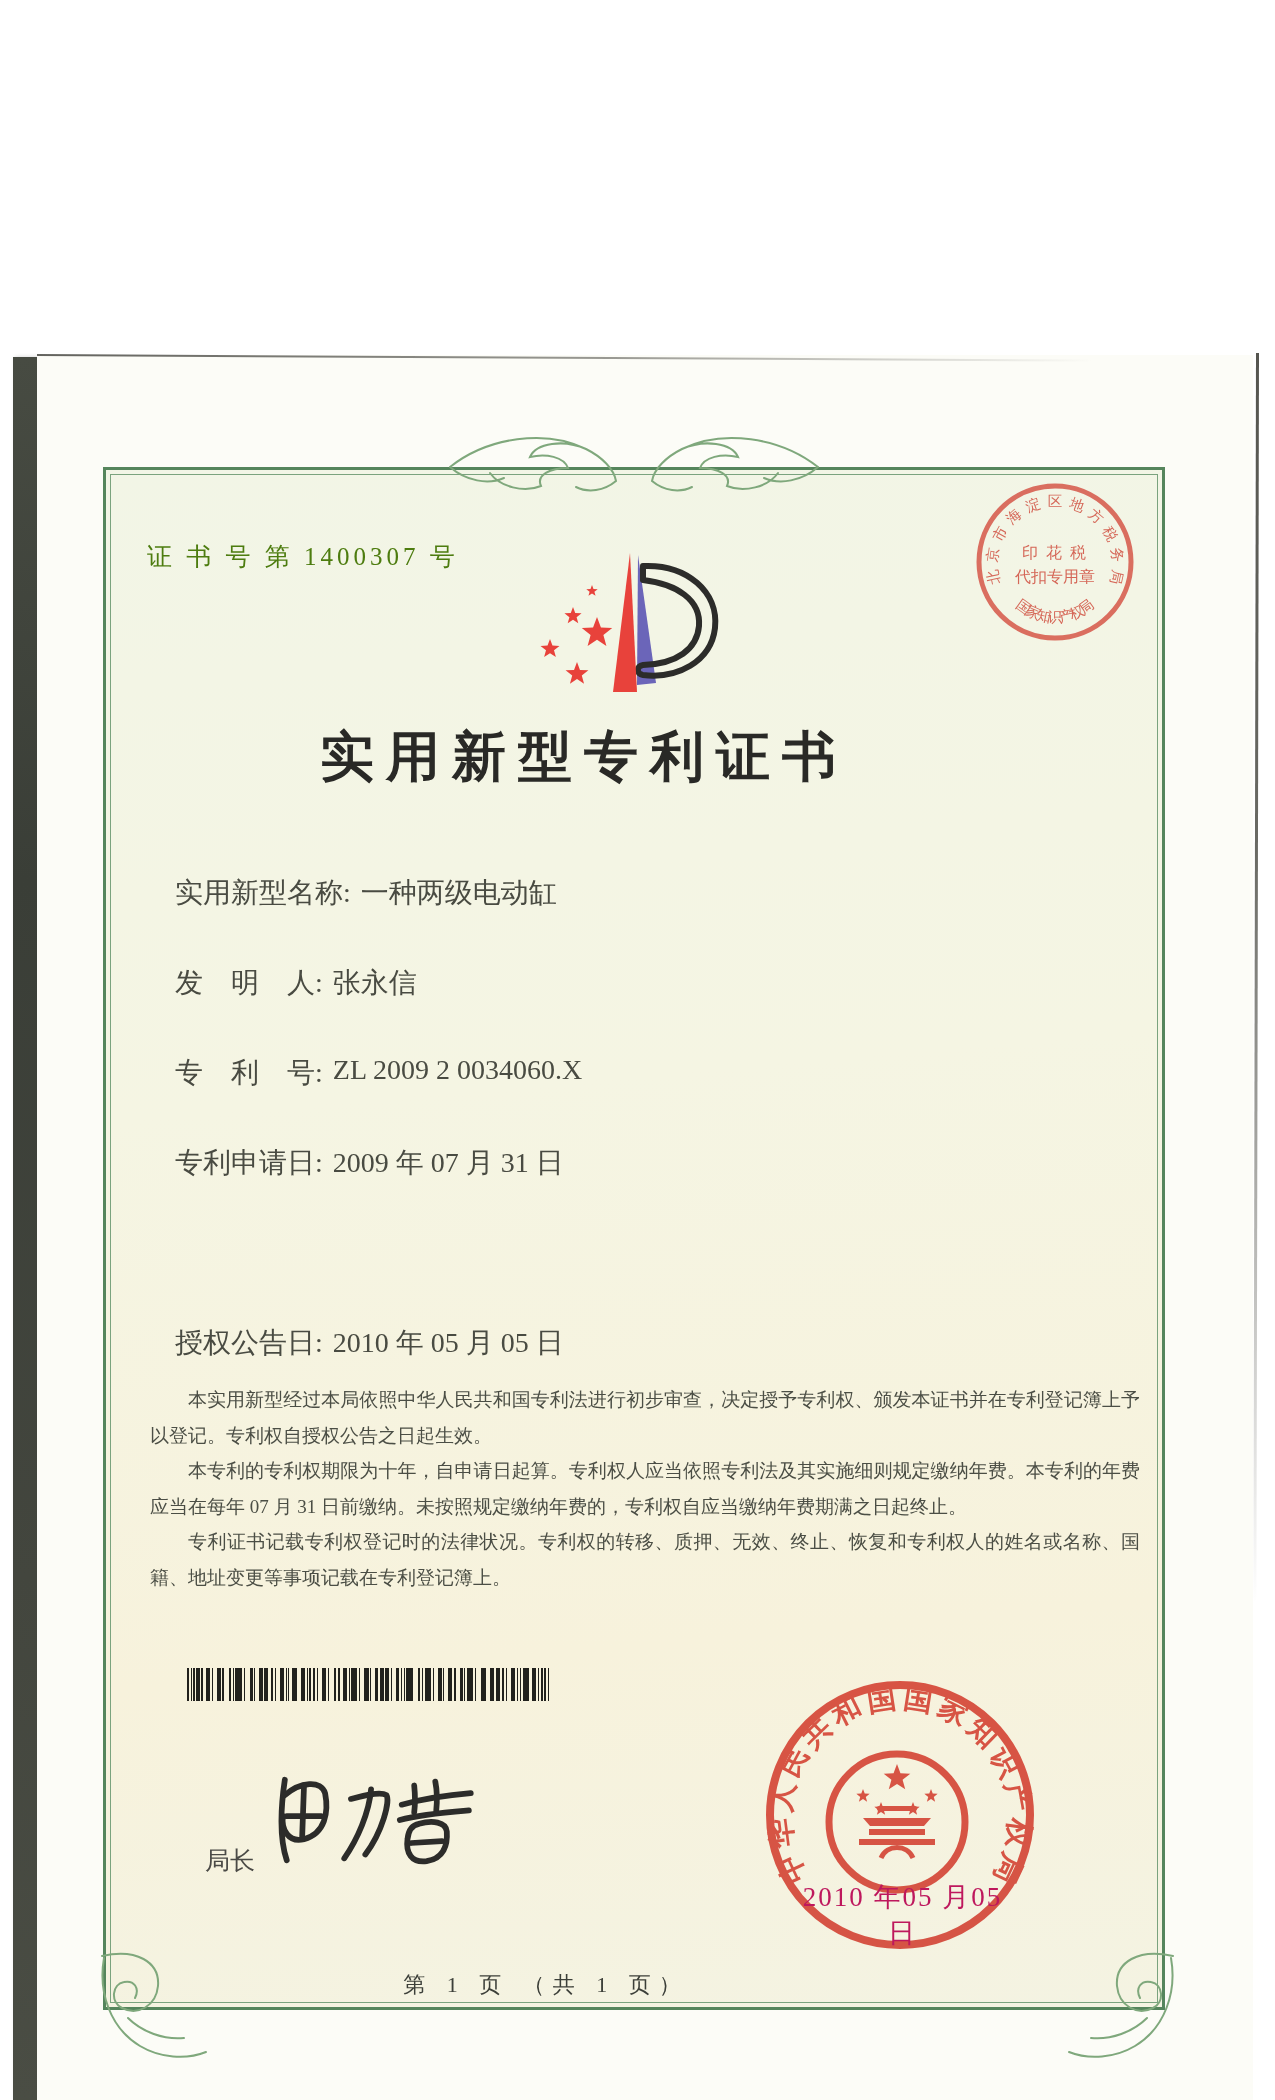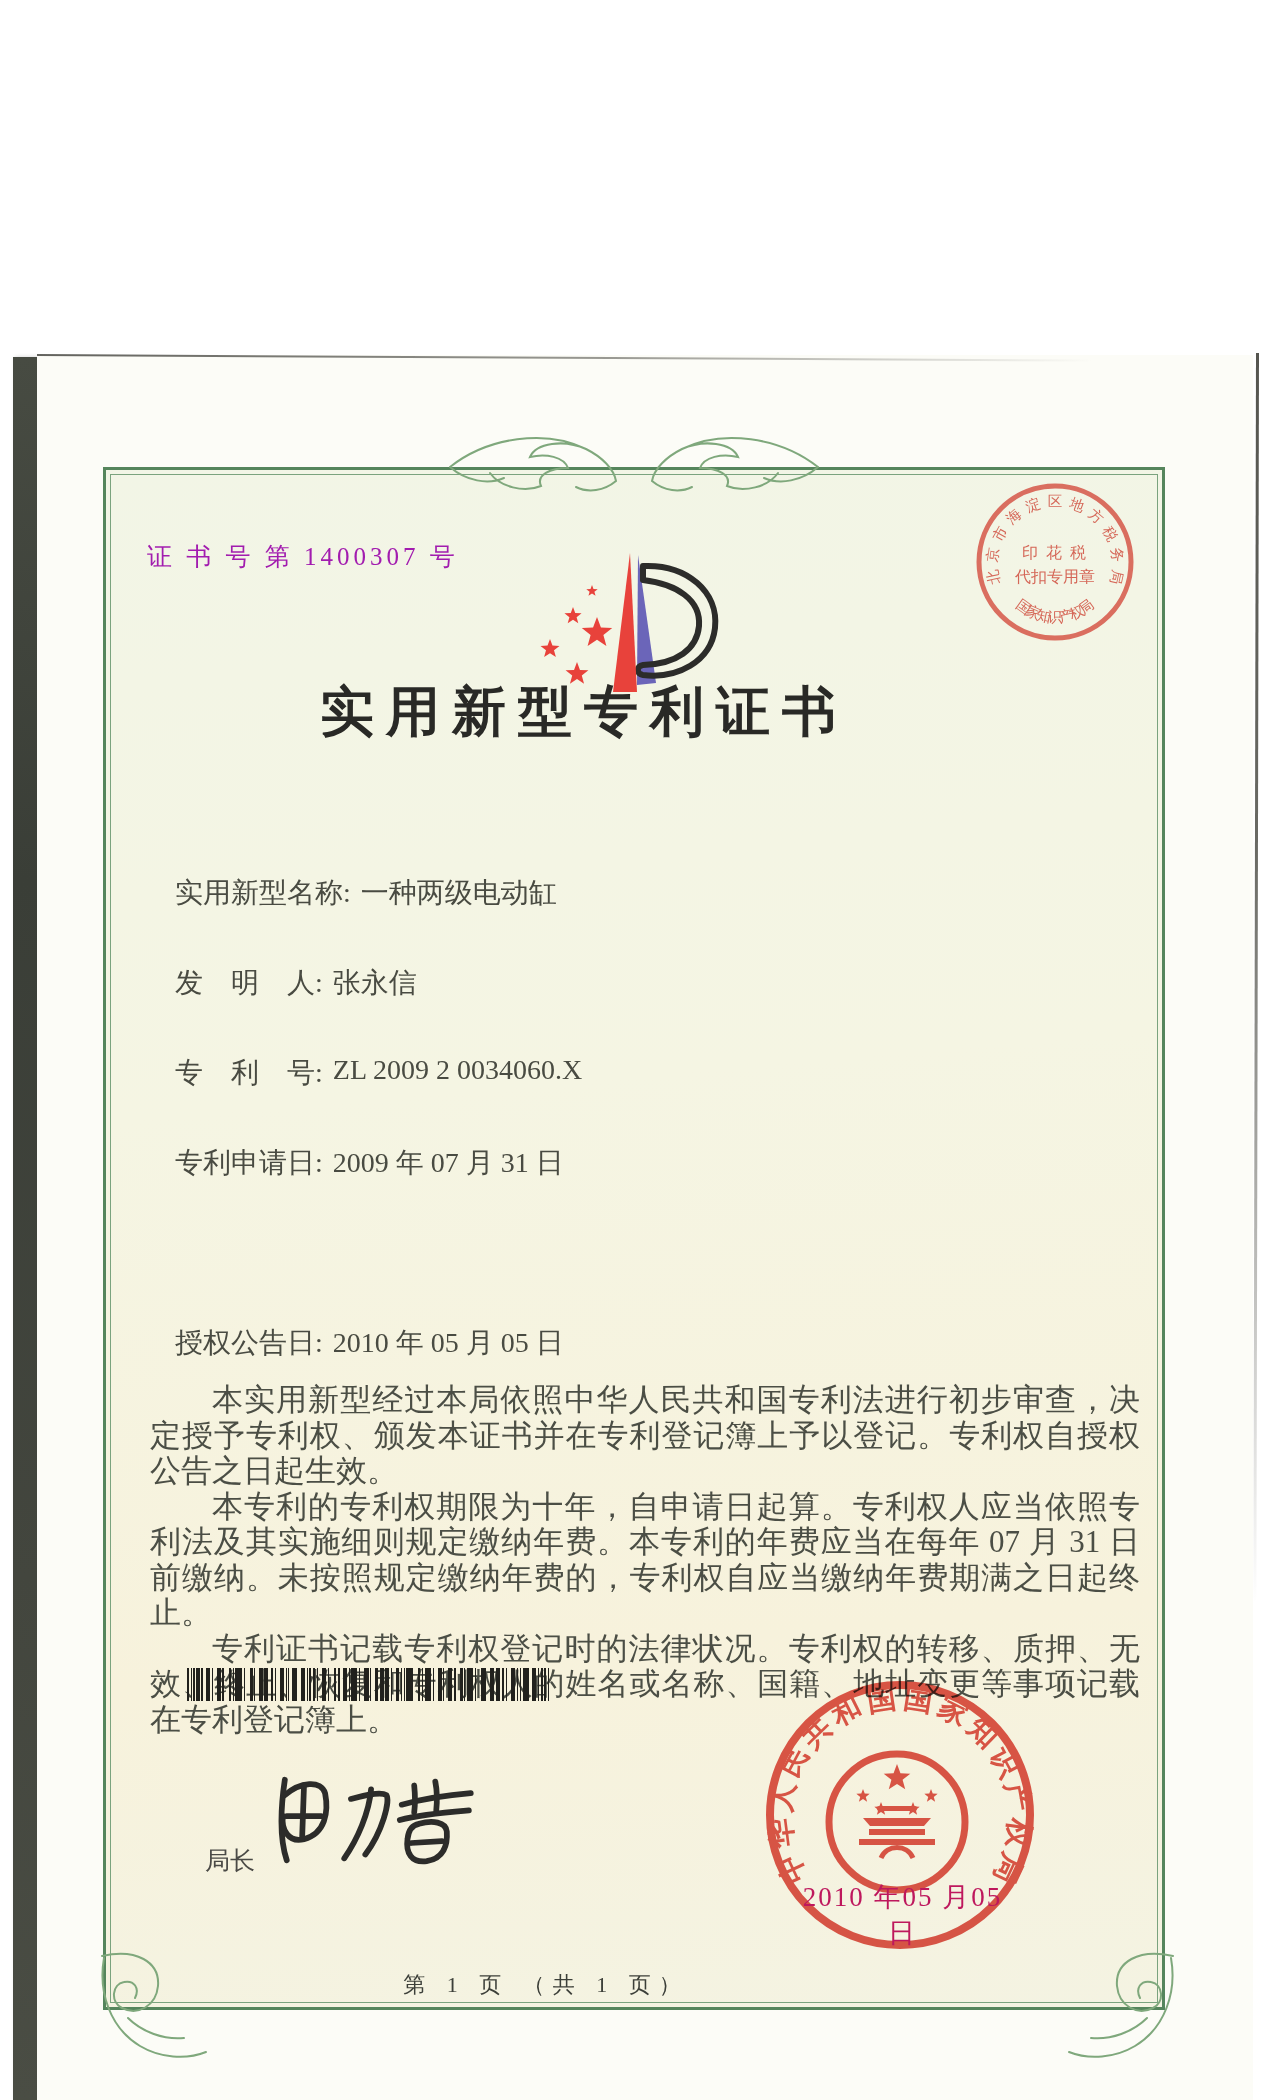--- a/index.html
+++ b/index.html
@@ -18,26 +18,26 @@
               transform:rotate(.12deg);transform-origin:top center;}
   
   .frame{position:absolute;left:103px;top:467px;width:1062px;height:1543px;box-sizing:border-box;
          border:3px solid #55855c;
          background:linear-gradient(175deg,#f2f5e6 0%,#f5f5e3 40%,#f7f2dc 75%,#f4f3e2 100%);
          background-clip:padding-box;}
   .frame-inner{position:absolute;inset:4px;border:1px solid #7aa37e;pointer-events:none;}
   .orn{position:absolute;pointer-events:none;}
   .orn path{fill:none;stroke:#7fa87c;stroke-width:2;stroke-linecap:round;}
   
-  .cert-no{position:absolute;left:147px;top:540px;font-size:25px;letter-spacing:4px;color:#a21caf;}
-  .title{position:absolute;left:103px;top:676px;width:950px;text-align:center;
+  .cert-no{position:absolute;left:147px;top:540px;font-size:25px;letter-spacing:4px;color:#4d7c0f;}
+  .title{position:absolute;left:103px;top:721px;width:950px;text-align:center;
          font-size:54px;font-weight:700;letter-spacing:12px;text-indent:12px;color:#29292६;color:#292926;}
   .field{position:absolute;left:175px;display:flex;gap:10px;font-size:28px;color:#494b42;white-space:nowrap;}
   .f0{top:874px}.f1{top:964px}.f2{top:1054px}.f3{top:1144px}.f4{top:1234px}.f5{top:1324px}
-  .body-text{position:absolute;left:150px;top:1382px;width:990px;font-size:31px;line-height:35.5px;
+  .body-text{position:absolute;left:150px;top:1382px;width:990px;font-size:19px;line-height:35.5px;
              color:#4b4e45;text-align:justify;}
   .body-text p{margin:0;text-indent:2em;}
   .barcode{position:absolute;left:187px;top:1668px;width:362px;height:33px;
      background-image:
       repeating-linear-gradient(90deg,#21211d 0 2px,rgba(0,0,0,0) 2px 4px,#21211d 4px 5px,rgba(0,0,0,0) 5px 9px,#21211d 9px 13px,rgba(0,0,0,0) 13px 15px,#21211d 15px 16px,rgba(0,0,0,0) 16px 21px),
       repeating-linear-gradient(90deg,rgba(0,0,0,0) 0 6px,#21211d 6px 8px,rgba(0,0,0,0) 8px 14px,#21211d 14px 15px,rgba(0,0,0,0) 15px 19px,#21211d 19px 23px,rgba(0,0,0,0) 23px 29px);}
   .sig-role{position:absolute;left:205px;top:1844px;font-size:25px;color:#4a4a46;
             font-family:"Liberation Sans","DejaVu Sans",sans-serif;}
   .sig{position:absolute;left:258px;top:1760px;}
   .sig path{fill:none;stroke:#2c2c2a;stroke-width:6;stroke-linecap:round;stroke-linejoin:round;}

